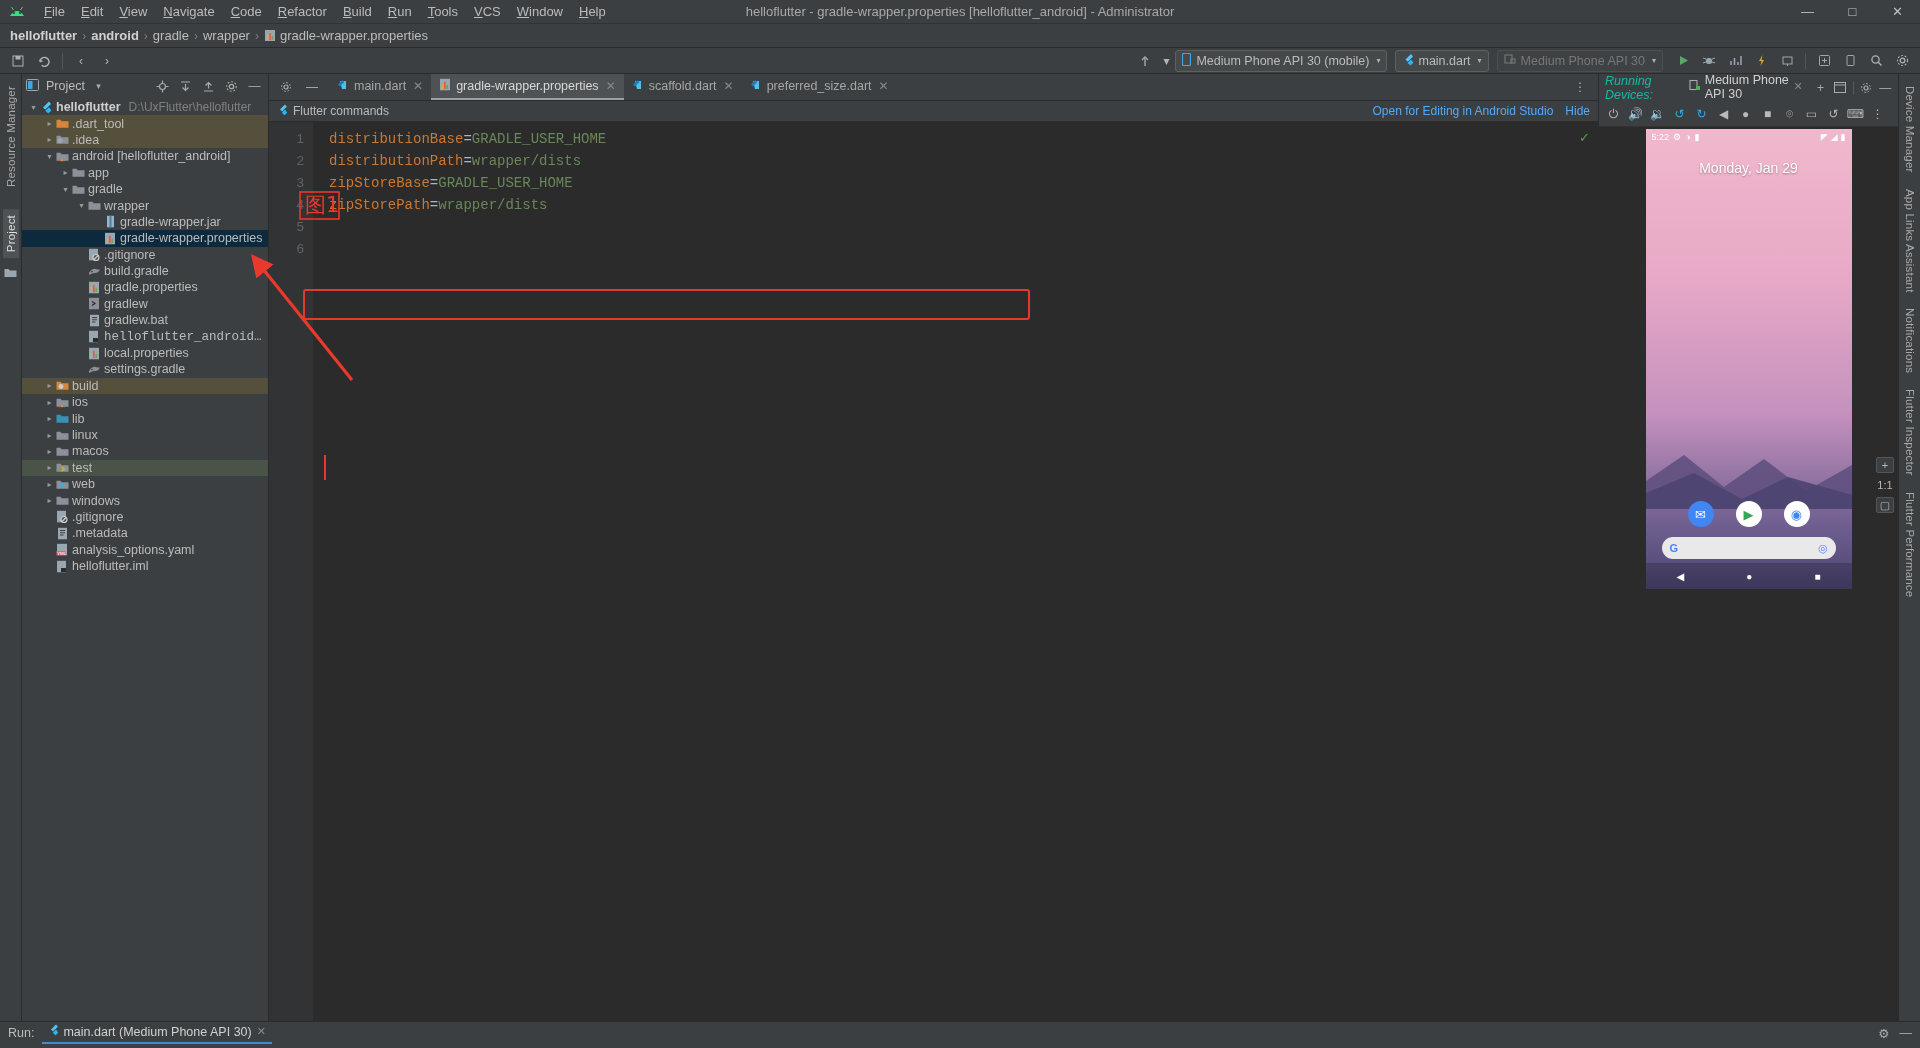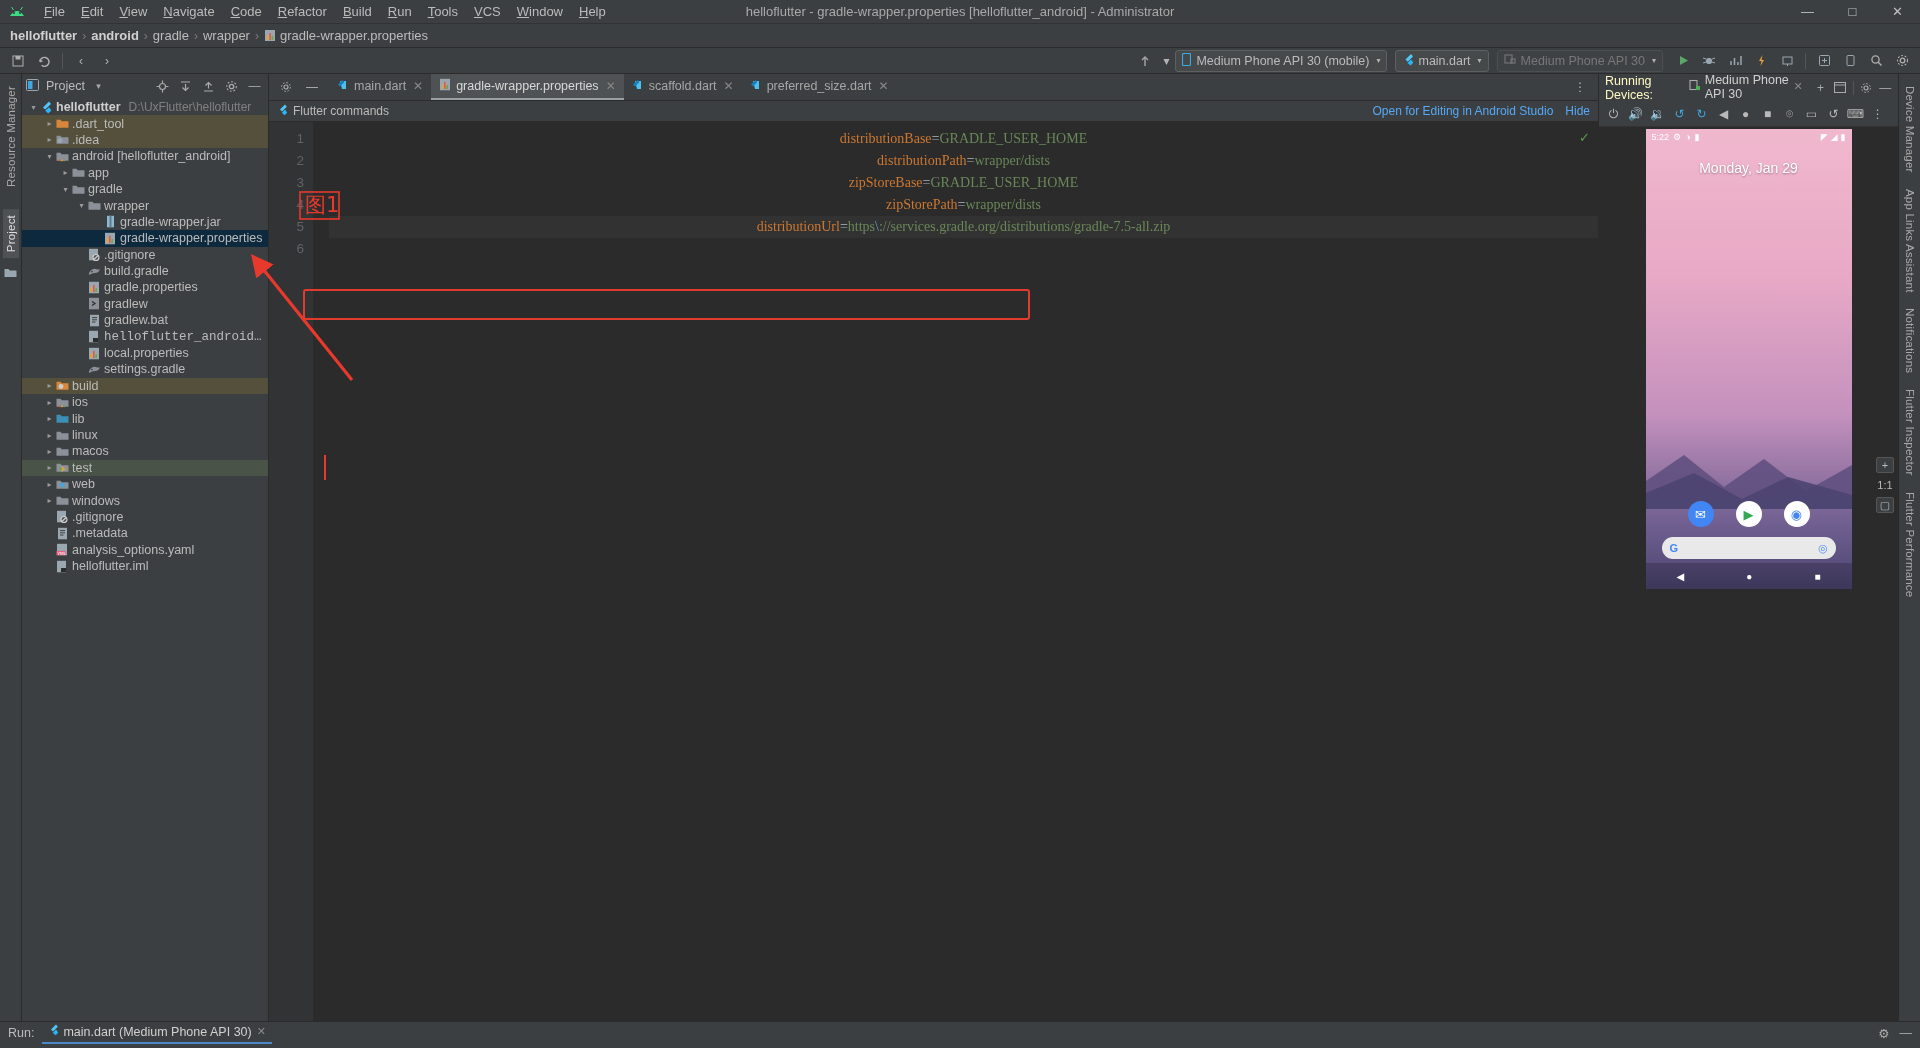--- a/index.html
+++ b/index.html
@@ -3,21 +3,21 @@
 <meta charset="utf-8">
 <style>
   * { box-sizing: border-box; margin:0; padding:0; }
   html,body {
     width:1920px; height:1048px; overflow:hidden;
     background:#3c3f41;
     font-family:"Liberation Sans", sans-serif;
     font-size:13px; color:#bbbbbb;
     -webkit-font-smoothing:antialiased;
   }
-  .mono { font-family:Liberation Serif, serif;text-align:center; }
+  .mono { font-family:Liberation Mono, monospace; }
 
   
   #menubar {
     height:24px; background:#3c3f41; display:flex; align-items:center;
     padding-left:8px; position:relative; border-bottom:1px solid #323232;
   }
   #menubar .logo { width:18px; height:16px; margin-right:10px; display:flex; align-items:center; justify-content:center; }
   #menubar .mi {
     padding:2px 8px; color:#bbbbbb; font-size:13px; cursor:default;
   }
@@ -155,21 +155,21 @@
 
   
   #annot-layer { position:absolute; inset:0; pointer-events:none; z-index:40; }
 
   
   #devices-panel {
     width:300px; flex:0 0 auto; background:#3c3f41; border-left:1px solid #2b2b2b;
     display:flex; flex-direction:column;
   }
   #dev-head { height:27px; display:flex; align-items:center; padding:0 6px; gap:6px; font-size:12.5px; }
-  #dev-head .lab { color:#fef9c3; }
+  #dev-head .lab { color:#14b8a6;font-style:italic; }
   #dev-head .dtab {
     display:flex; align-items:center; gap:4px; padding:3px 5px;
     border-bottom:2px solid #9aa0a6; color:#cfcfcf;
   }
   #dev-head .ico { width:18px; height:18px; display:flex; align-items:center; justify-content:center; color:#aaa; font-size:12px; }
   #dev-toolbar {
     height:26px; display:flex; align-items:center; gap:1px; padding:0 4px;
     background:#3c3f41; border-bottom:1px solid #323232;
   }
   #dev-toolbar .di {
@@ -818,21 +818,20 @@
           <div>3</div>
           <div>4</div>
           <div>5</div>
           <div>6</div>
         </div>
       <div id="code">
           <div class="ln mono"><span class="k">distributionBase</span><span class="eq">=</span><span class="v">GRADLE_USER_HOME</span></div>
           <div class="ln mono"><span class="k">distributionPath</span><span class="eq">=</span><span class="v">wrapper/dists</span></div>
           <div class="ln mono"><span class="k">zipStoreBase</span><span class="eq">=</span><span class="v">GRADLE_USER_HOME</span></div>
           <div class="ln mono"><span class="k">zipStorePath</span><span class="eq">=</span><span class="v">wrapper/dists</span></div>
-          <div class="ln mono hl5"><span class="k">distributionUrl</span><span class="eq">=</span><span class="v">https<span class="esc">\</span>://services.gradle.org/distributions/gradle-7.5-all.zip</span></div>
           <div class="ln mono">&nbsp;</div>
         </div>
       <div id="redbox"></div>
       <div id="check-ok">✓</div>
 
     </div>
   </div>
 
   <div id="devices-panel">
     <div id="dev-head">

